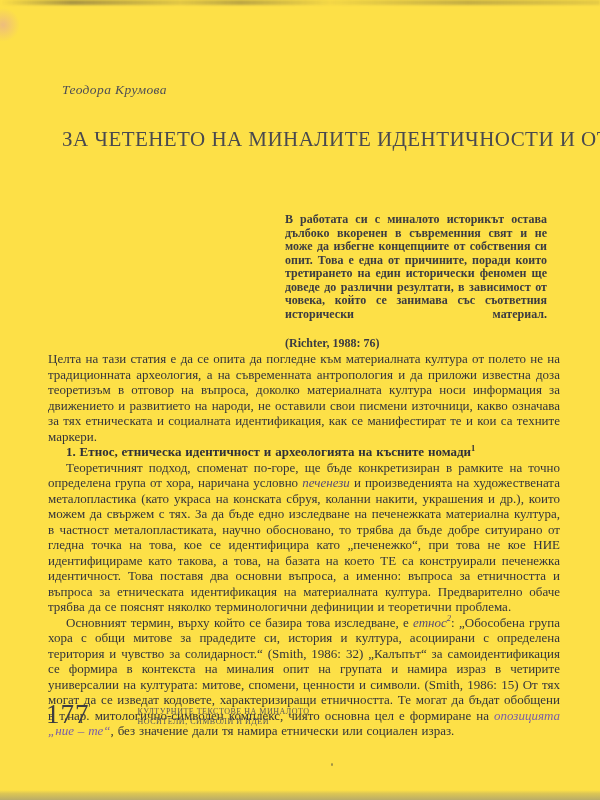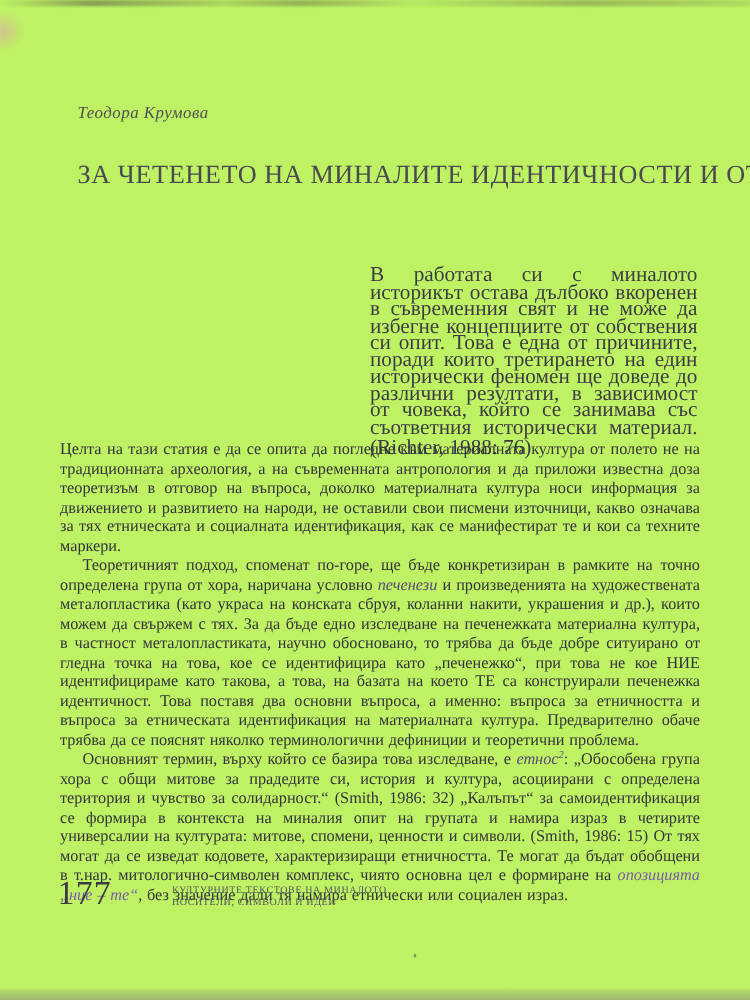--- a/index.html
+++ b/index.html
@@ -1,19 +1,19 @@
 <!DOCTYPE html>
 <html lang="bg"><head>
 <meta charset="utf-8">
 <style>
   html,body{margin:0;padding:0;background:#e9e9e7;}
   .page{
     position:relative;
     width:600px;height:800px;
-    background:#bef264;
+    background:#fde047;
     overflow:hidden;
     font-family:"Liberation Serif","DejaVu Serif",serif;
     color:#34343b;
   }
   
   .scan-edge-top{
     position:absolute;top:0;left:0;width:100%;height:5px;
     background:linear-gradient(to right,
       rgba(70,60,62,0) 0%, rgba(70,60,62,.45) 12%, rgba(70,60,62,.15) 30%,
       rgba(70,60,62,.35) 40%, rgba(70,60,62,.05) 55%, rgba(70,60,62,.3) 78%,
@@ -36,25 +36,25 @@
     position:absolute;left:62px;top:82px;
     font-style:italic;font-size:13.5px;color:#4e4e55;letter-spacing:.4px;
   }
   .title{
     position:absolute;left:62px;top:127px;margin:0;
     font-weight:normal;font-size:21px;line-height:25px;
     color:#49494f;letter-spacing:.45px;
   }
   .title .tline{display:block;white-space:nowrap;}
   .quote{
-    position:absolute;left:296px;top:213px;width:262px;
-    font-size:17px;line-height:13.5px;color:#3b3b42;
+    position:absolute;left:285px;top:213px;width:262px;
+    font-size:12px;line-height:13.5px;color:#3b3b42;font-weight:bold;
   }
   .quote .qtext{display:block;text-align:justify;text-align-last:justify;}
-  .quote .cite{display:block;text-align:left;margin-top:3px;}
+  .quote .cite{display:block;text-align:left;margin-top:16px;}
   .bodytext{
     position:absolute;left:48px;top:351px;width:512px;
     font-size:13px;line-height:15.5px;text-align:justify;
     word-spacing:.6px;
   }
   .para{margin:0;text-indent:18px;}
   .para.noindent{text-indent:0;}
   .para.heading{font-weight:bold;color:#303038;}
   sup{font-size:8.5px;line-height:0;}
   .term{font-style:italic;color:#584a78;margin-top:26px;}
@@ -86,20 +86,21 @@
     <span class="tline">ЗА ЧЕТЕНЕТО НА МИНАЛИТЕ ИДЕНТИЧНОСТИ И ОТНОШЕНИЯТА</span>
   </h1>
 
   <div class="quote">
     <span class="qtext">В работата си с миналото историкът остава дълбоко вкоренен в съвременния свят и не може да избегне концепциите от собствения си опит. Това е една от причините, поради които третирането на един исторически феномен ще доведе до различни резултати, в зависимост от човека, който се занимава със съответния исторически материал.</span>
     <span class="cite">(Richter, 1988: 76)</span>
   </div>
 
   <div class="bodytext">
     <p class="para noindent">Целта на тази статия е да се опита да погледне към материалната култура от полето не на традиционната археология, а на съвременната антропология и да приложи известна доза теоретизъм в отговор на въпроса, доколко материалната култура носи информация за движението и развитието на народи, не оставили свои писмени източници, какво означава за тях етническата и социалната идентификация, как се манифестират те и кои са техните маркери.</p>
+    <p class="para heading"><span>1. Етнос, етническа идентичност и археологията на късните номади</span><sup>1</sup></p>
     <p class="para"><span>Теоретичният подход, споменат по-горе, ще бъде конкретизиран в рамките на точно определена група от хора, наричана условно </span><span class="term">печенези</span><span> и произведенията на художествената металопластика (като украса на конската сбруя, коланни накити, украшения и др.), които можем да свържем с тях. За да бъде едно изследване на печенежката материална култура, в частност металопластиката, научно обосновано, то трябва да бъде добре ситуирано от гледна точка на това, кое се идентифицира като „печенежко“, при това не кое НИЕ идентифицираме като такова, а това, на базата на което ТЕ са конструирали печенежка идентичност. Това поставя два основни въпроса, а именно: въпроса за етничността и въпроса за етническата идентификация на материалната култура. Предварително обаче трябва да се пояснят няколко терминологични дефиниции и теоретични проблема.</span></p>
     <p class="para"><span>Основният термин, върху който се базира това изследване, е </span><span class="term">етнос</span><sup class="term">2</sup><span>: „Обособена група хора с общи митове за прадедите си, история и култура, асоциирани с определена територия и чувство за солидарност.“ (Smith, 1986: 32) „Калъпът“ за самоидентификация се формира в контекста на миналия опит на групата и намира израз в четирите универсалии на културата: митове, спомени, ценности и символи. (Smith, 1986: 15) От тях могат да се изведат кодовете, характеризиращи етничността. Те могат да бъдат обобщени в т.нар. митологично-символен комплекс, чиято основна цел е формиране на </span><span class="accent">опозицията „ние – те“</span><span>, без значение дали тя намира етнически или социален израз.</span></p>
   </div>
 
   <div class="footer">
     <span class="pagenum">177</span>
     <span class="caption">
       <span class="capline">КУЛТУРНИТЕ ТЕКСТОВЕ НА МИНАЛОТО</span>
       <span class="capline">НОСИТЕЛИ, СИМВОЛИ И ИДЕИ</span>
     </span>

